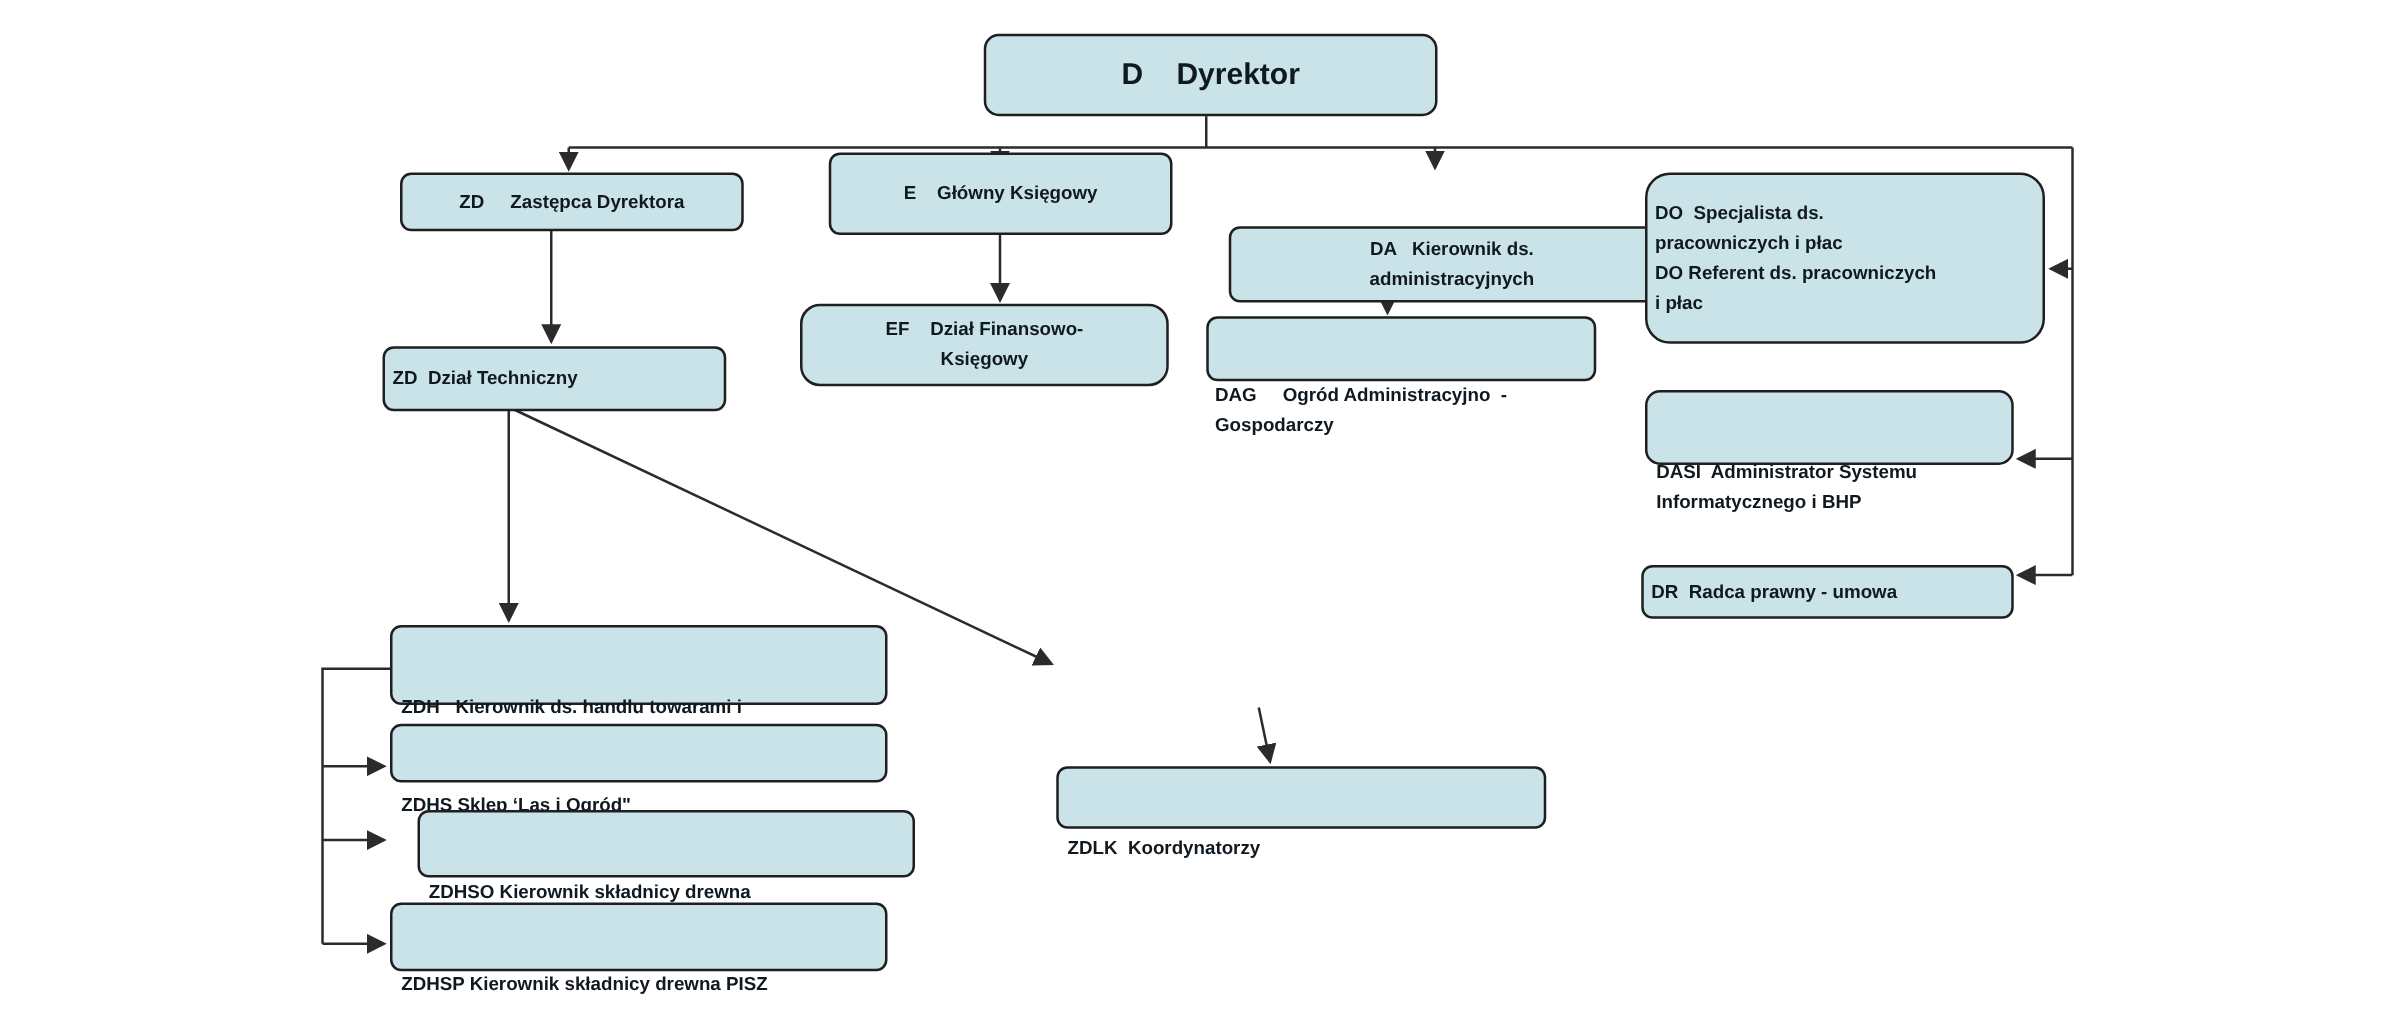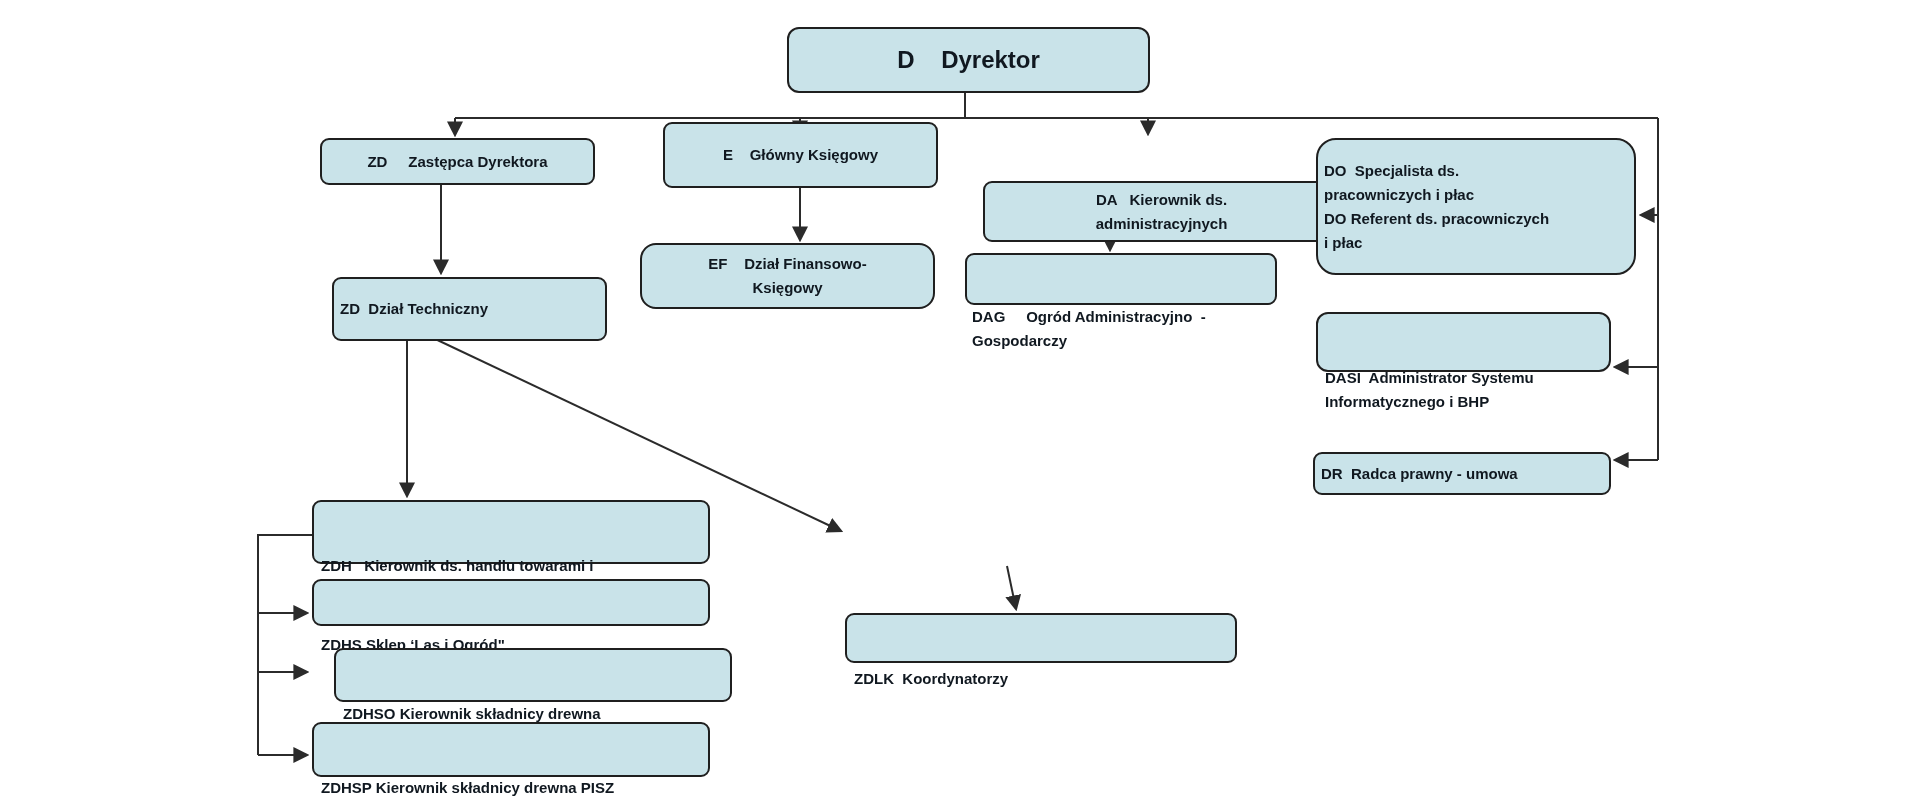--- a/index.html
+++ b/index.html
@@ -87,21 +87,21 @@
 administracyjnych</span>
   </div>
 
   <div class="node vleft r20" style="left:1316px; top:138px; width:320px; height:137px;">
     <span class="lbl">DO  Specjalista ds.
 pracowniczych i płac
 DO Referent ds. pracowniczych
 i płac</span>
   </div>
 
-  <div class="node vleft" style="left:332px; top:277px; width:275px; height:64px;">
+  <div class="node vleft" style="left:306px; top:277px; width:275px; height:52px;">
     <span class="lbl">ZD  Dział Techniczny</span>
   </div>
 
   <div class="node center r16" style="left:640px; top:243px; width:295px; height:66px;">
     <span class="lbl">EF    Dział Finansowo-
 Księgowy</span>
   </div>
 
   <div class="node topleft tight" style="left:965px; top:253px; width:312px; height:52px;">
     <span class="lbl">DAG     Ogród Administracyjno  -

